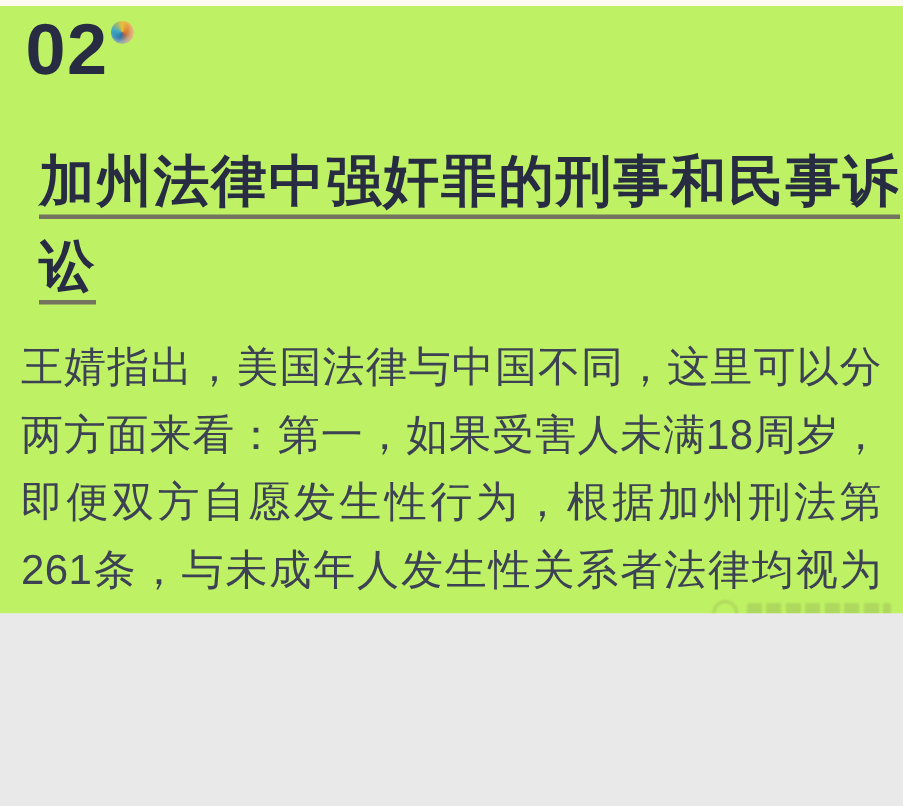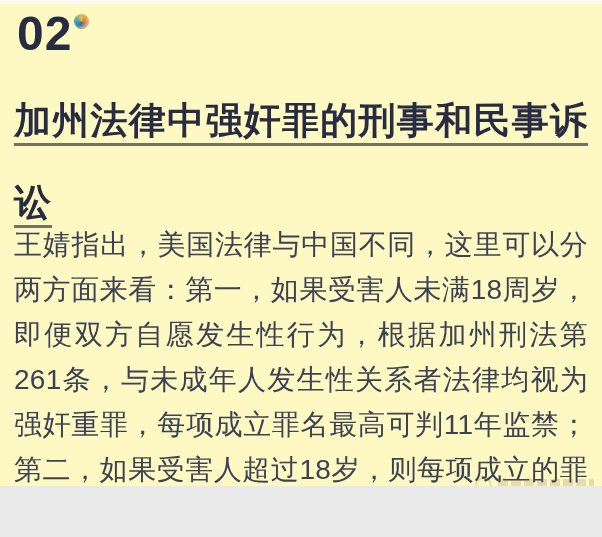--- a/index.html
+++ b/index.html
@@ -4,22 +4,22 @@
 <style>
   html, body {
     margin: 0;
     padding: 0;
     background: #e9e9e9;
     font-family: "Liberation Sans", "DejaVu Sans", sans-serif;
   }
   .page {
     position: relative;
     width: 602px;
-    height: 486px;
-    background: #fef9c3;
+    height: 409px;
+    background: #bef264;
     overflow: hidden;
     box-sizing: border-box;
   }
   .top-strip {
     position: absolute;
     top: 0; left: 0;
     width: 100%;
     height: 4px;
     background: #FDFBEF;
   }
@@ -45,24 +45,24 @@
     height: 15px;
     border-radius: 50%;
     background: conic-gradient(from 40deg, #E8953B, #C46A35 80deg, #2D6FA8 160deg, #3AA9C4 240deg, #E8C23B 320deg, #E8953B);
     box-shadow: inset 3px 3px 0 1px #F8F3CD00, inset -2px -2px 3px rgba(248,243,205,.55);
   }
   .heading {
     position: absolute;
     top: 80px;
     left: 14px;
     width: 574px;
-    margin: 0;
+    margin: 12px;
     font-size: 37px;
     font-weight: 700;
-    line-height: 82px;
+    line-height: 57px;
     letter-spacing: 1px;
     color: #272C43;
     text-align: justify;
     text-decoration: underline;
     text-decoration-color: #73735F;
     text-decoration-thickness: 3px;
     text-underline-offset: 10px;
   }
   .body-text {
     position: absolute;

